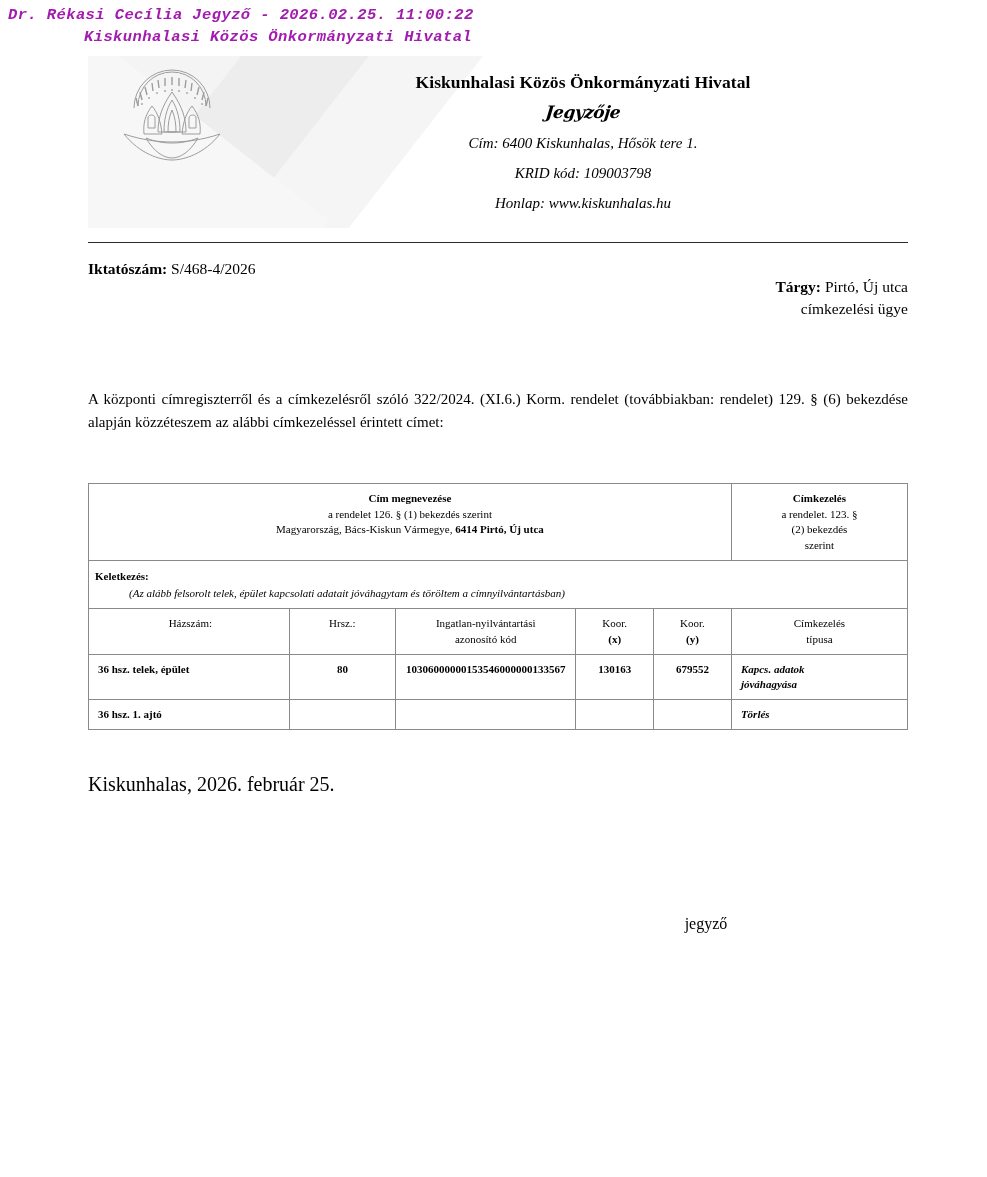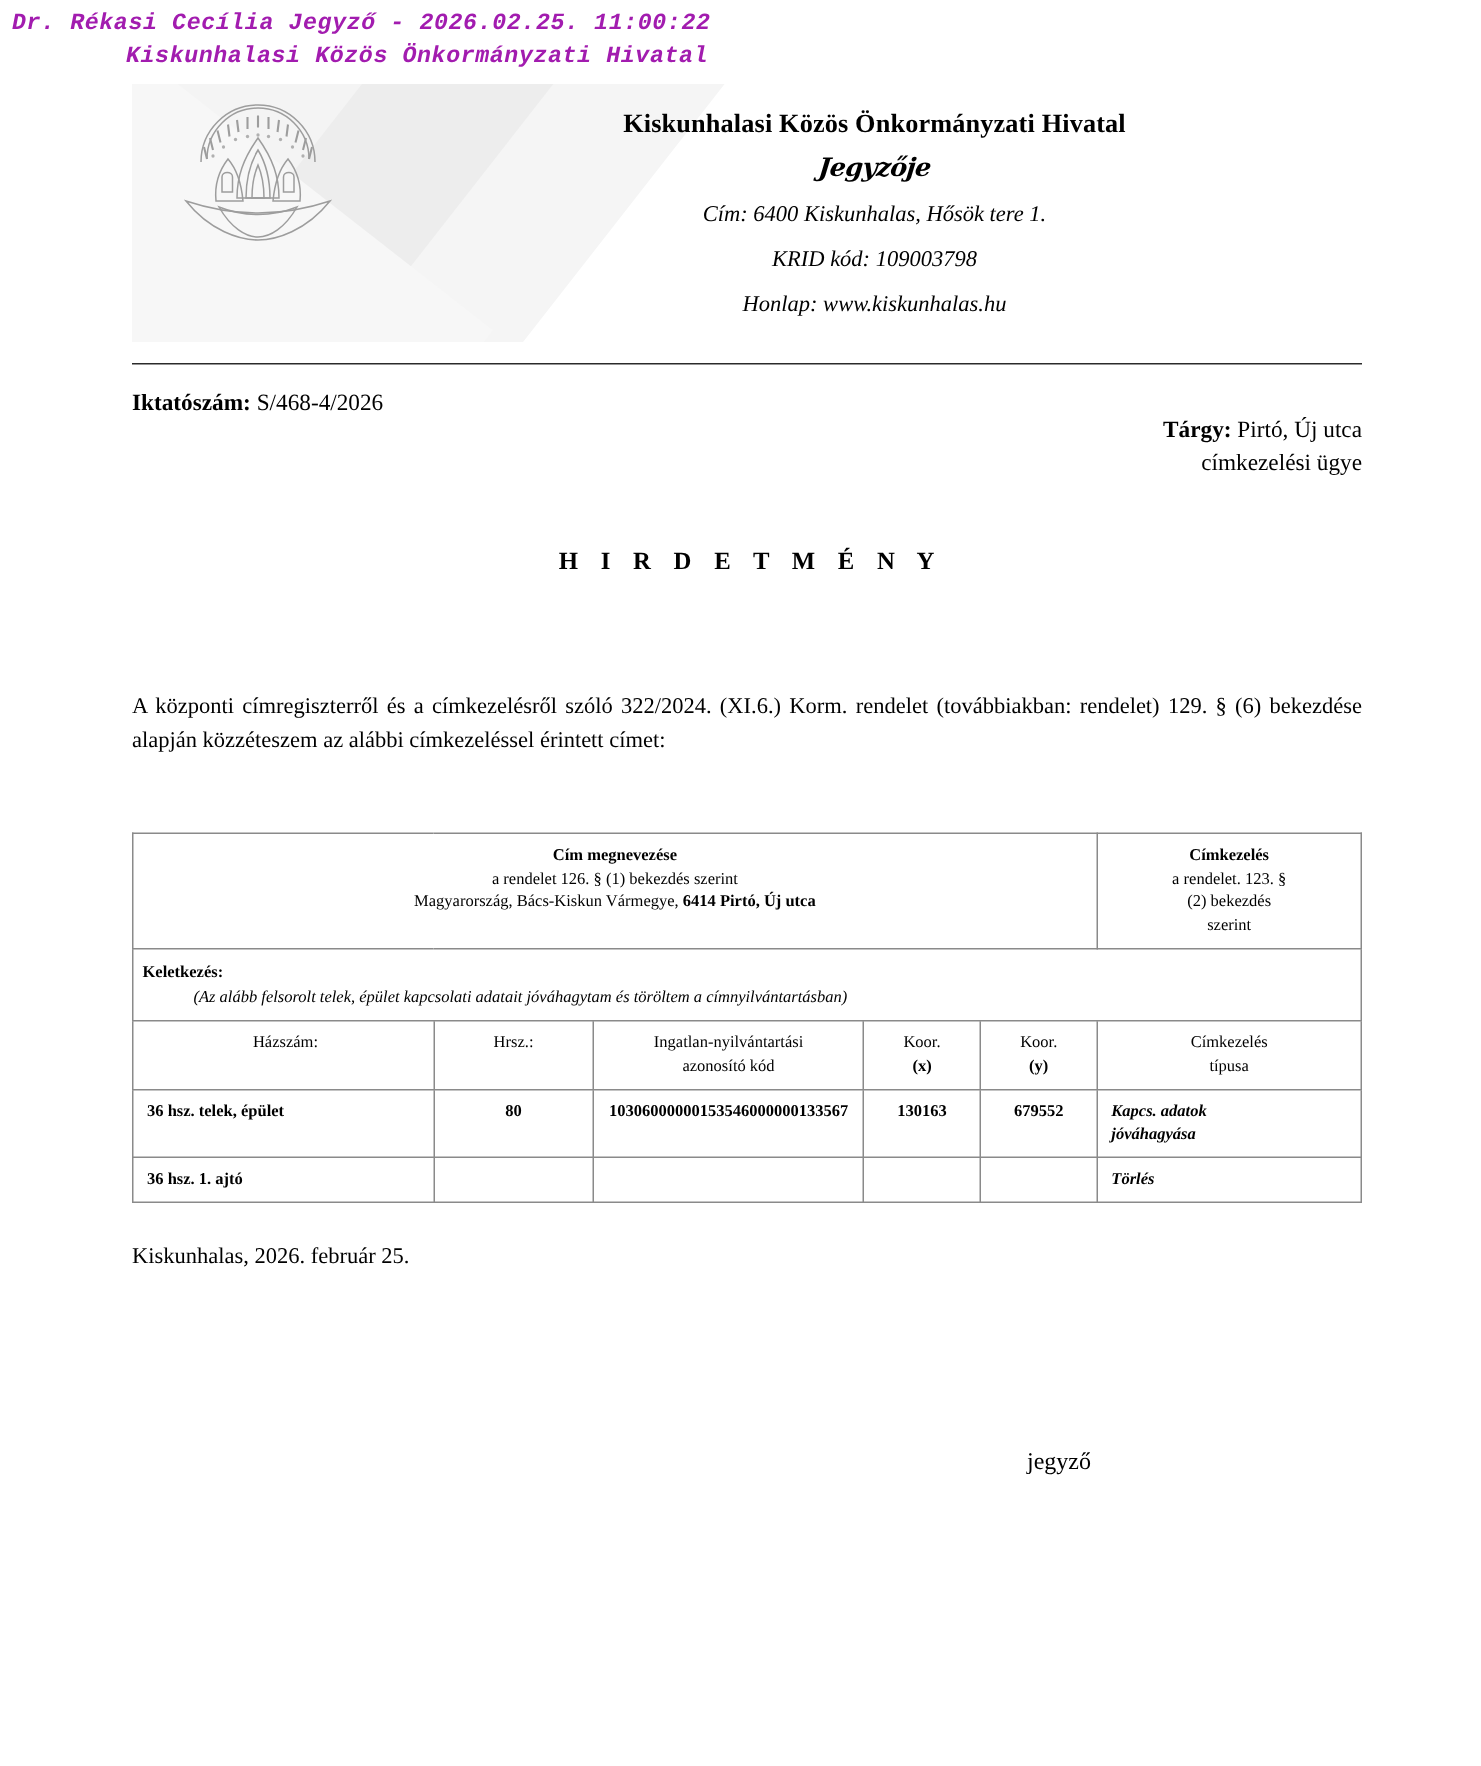--- a/index.html
+++ b/index.html
@@ -198,22 +198,22 @@
     padding: 9px 5px 14px;
   }
   td.colhdr.left { text-align: center; padding-left: 9px; }
   td.cell { text-align: center; line-height: 1.38; font-weight: bold; }
   td.cell.left { text-align: left; padding-left: 9px; }
   td.cell.ital { font-style: italic; text-align: left; padding-left: 9px; }
   .nowrapnum { word-break: break-all; }
 
   
   .place {
-    margin-top: 28px;
-    font-size: 15px;
+    margin-top: 43px;
+    font-size: 20px;
   }
   .sign {
     margin-top: 116px;
     text-align: center;
     width: 360px;
     margin-left: auto;
     margin-right: 22px;
     font-size: 16px;
     line-height: 1.45;
   }
@@ -304,21 +304,20 @@
     </div>
     <div class="targy">
       <div>
         <b>Tárgy:</b>
         <span>Pirtó, Új utca</span>
       </div>
       <div class="l2">címkezelési ügye</div>
     </div>
   </div>
 
-  <div class="title">H I R D E T M É N Y</div>
 
   <div class="para">A központi címregiszterről és a címkezelésről szóló 322/2024. (XI.6.) Korm. rendelet (továbbiakban: rendelet) 129. § (6) bekezdése alapján közzéteszem az alábbi címkezeléssel érintett címet:</div>
 
   <table class="addr">
     <colgroup>
       <col style="width:24.5%">
         <col style="width:13%">
         <col style="width:22%">
       <col style="width:9.5%">
         <col style="width:9.5%">

